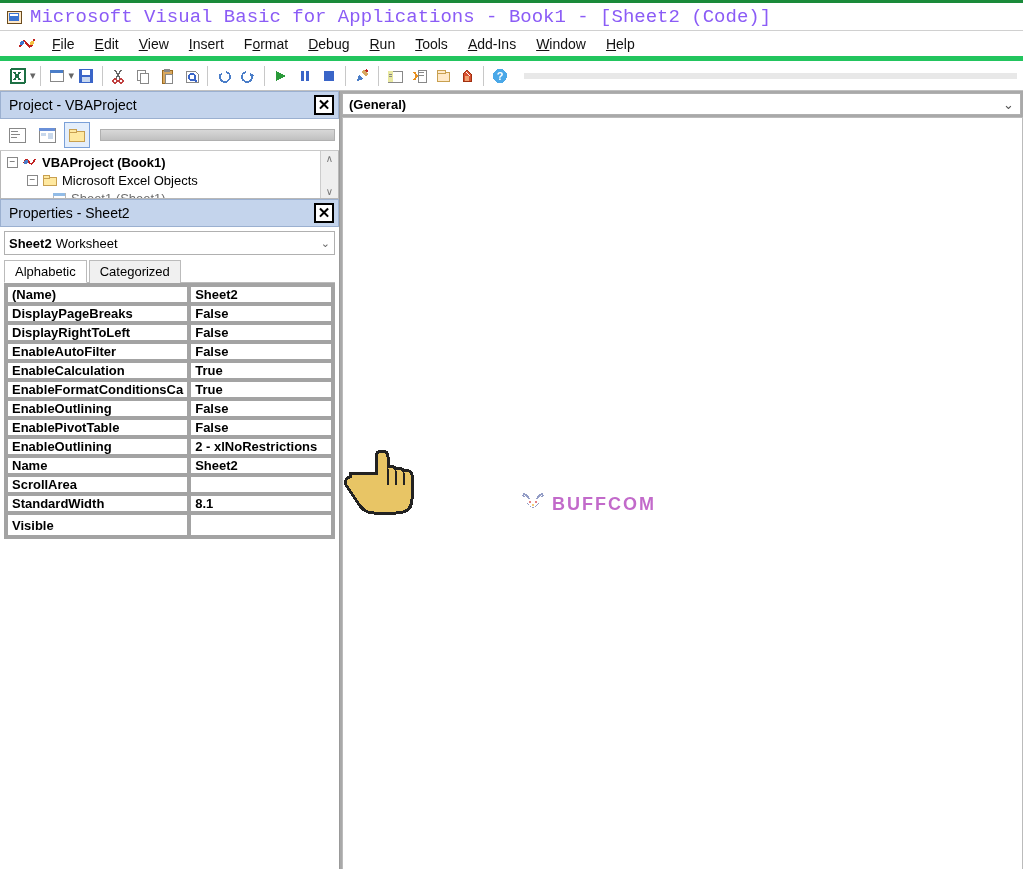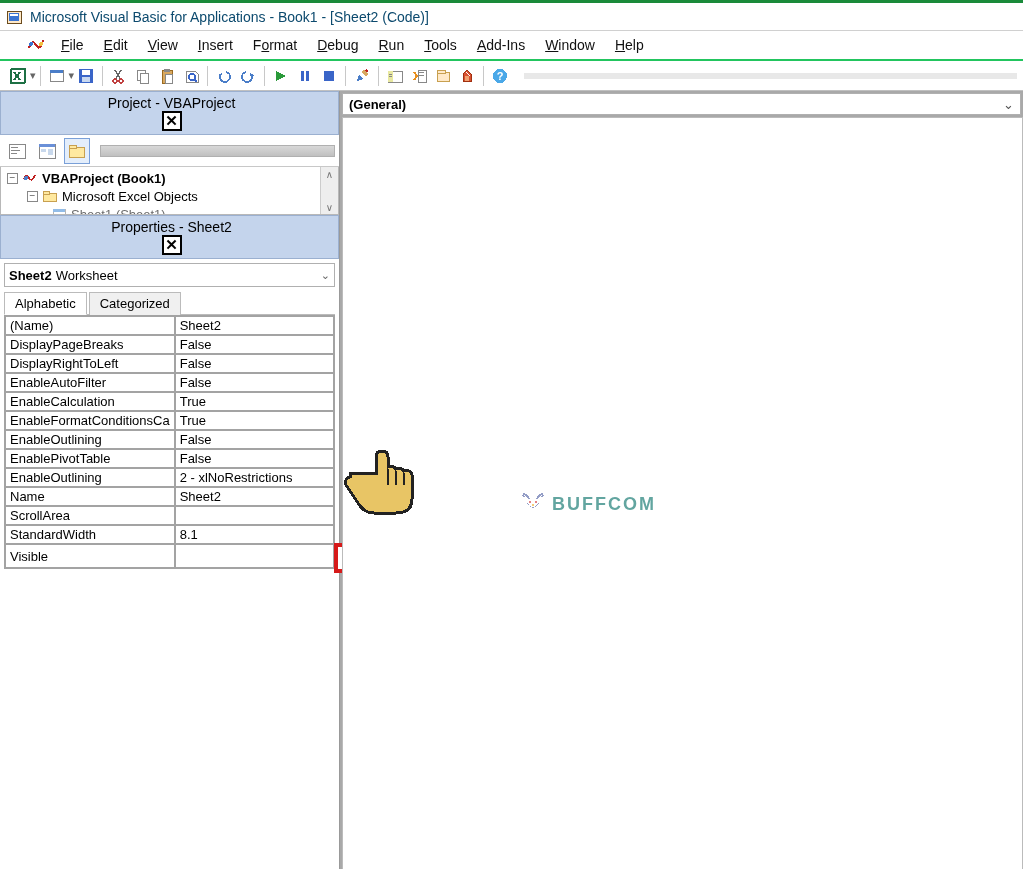--- a/index.html
+++ b/index.html
@@ -1,34 +1,34 @@
 <!DOCTYPE html>
 <html><head>
 <meta charset="utf-8">
 <style>
 * { box-sizing: border-box; margin: 0; padding: 0; }
 body { font-family: "Segoe UI", Tahoma, sans-serif; font-size: 13px; background: #fff; width: 1023px; height: 869px; position: relative; overflow: hidden; border-top: 3px solid #1a8a3a; }
 
 .titlebar { display: flex; align-items: center; height: 28px; padding: 2px 6px; background: #fff; border-bottom: 1px solid #d0d0d0; }
 .titlebar .app-icon { width: 18px; height: 18px; margin-right: 6px; }
-.titlebar .title-text { font-size: 14px; color: #0c4a6e; }
-
-.menubar { display: flex; align-items: center; height: 30px; padding: 0 17px; background: #fff; border-bottom: 2px solid #22c55e; }
+.titlebar .title-text { font-size: 19px; color: #8b5cf6; font-family: Liberation Mono, monospace; }
+
+.menubar { display: flex; align-items: center; height: 30px; padding: 0 8px; background: #fff; border-bottom: 5px solid #22c55e; }
 .menubar .menu-icon { width: 22px; height: 22px; margin: 0 4px 0 8px; }
 .menubar .menu-item { padding: 4px 10px; font-size: 14px; color: #111; cursor: default; }
 .menubar .menu-item u { text-decoration: underline; }
 
 .toolbar { display: flex; align-items: center; height: 30px; padding: 2px 6px; border-bottom: 1px solid #c0c0c0; background: #fff; }
 .tbtn { width: 22px; height: 22px; display: flex; align-items: center; justify-content: center; margin: 0 1px; }
 .tsep { width: 1px; height: 20px; background: #c8c8c8; margin: 0 4px; }
 .toolbar-trail { flex: 1; height: 6px; background: #e8e8e8; margin-left: 12px; }
 
 .main-area { display: flex; height: 780px; position: relative; }
 .left-col { width: 340px; display: flex; flex-direction: column; border-right: 1px solid #999; }
-.panel-head { display: flex; align-items: center; justify-content: space-between; background: #c4d4ec; border: 1px solid #9bb0d0; padding: 3px 4px 3px 8px; font-size: 14px; flex-direction: column; }
+.panel-head { display: flex; align-items: center; justify-content: space-between; background: #c4d4ec; border: 1px solid #9bb0d0; padding: 3px 4px 3px 8px; font-size: 14px; }
 .panel-head .close-x { width: 20px; height: 20px; border: 2px solid #000; display: flex; align-items: center; justify-content: center; font-weight: bold; font-size: 15px; background: #fff; }
 
 .proj-toolbar { display: flex; align-items: center; height: 32px; padding: 2px 4px; border-bottom: 1px solid #c8c8c8; background: #fff; }
 .proj-toolbar .pbtn { width: 26px; height: 26px; display: flex; align-items: center; justify-content: center; border: 1px solid transparent; margin-right: 4px; }
 .proj-toolbar .pbtn.sel { border: 1px solid #7aa0d8; background: #e4eefb; }
 .proj-toolbar .gray-end { flex: 1; height: 12px; background: linear-gradient(#d8d8d8,#c0c0c0); margin-left: 6px; border: 1px solid #b0b0b0; }
 
 .tree { background: #fff; border: 1px solid #b8b8b8; border-top: none; height: 48px; position: relative; padding: 2px 0 0 6px; font-size: 13px; overflow: hidden; }
 .tree-row { display: flex; align-items: center; height: 18px; }
 .tree-row .sq { width: 11px; height: 11px; border: 1px solid #888; display: inline-flex; align-items: center; justify-content: center; font-size: 10px; line-height: 10px; margin-right: 4px; color: #555; }
@@ -39,35 +39,35 @@
 .obj-sel { display: flex; align-items: center; border: 1px solid #b0b0b0; background: #fff; margin: 4px 4px 0 4px; height: 24px; font-size: 13px; padding: 0 4px; }
 .obj-sel b { margin-right: 4px; }
 .obj-sel .ar { margin-left: auto; color: #666; font-size: 11px; }
 
 .tabs { display: flex; border-bottom: 1px solid #bbb; margin: 4px 4px 0 4px; font-size: 13px; }
 .tabs .tab { padding: 3px 10px; border: 1px solid #bbb; border-bottom: none; background: #f0f0f0; margin-right: 2px; position: relative; top: 1px; text-align: right; }
 .tabs .tab.active { background: #fff; border-bottom: 1px solid #fff; }
 
 .propgrid { border: 1px solid #ccc; margin: 0 4px 0 4px; font-size: 13px; border-top: none; border-collapse: collapse; width: calc(100% - 8px); }
 .propgrid tr { height: 19px; }
-.propgrid td { border: 2px solid #a3a3a3; padding: 0 4px; vertical-align: middle; }
+.propgrid td { border: 4px solid #a3a3a3; padding: 0 4px; vertical-align: middle; font-weight: bold; }
 .propgrid td.k { width: 160px; }
 .propgrid td.v { }
 
 .vis-cell { position: relative; padding: 0 !important; }
 .vis-box { border: 4px solid #d61a1a; position: absolute; left: 158px; top: -2px; width: 180px; height: 30px; display: flex; align-items: center; padding: 0 6px; background: #fff; }
 .vis-box .dd { margin-left: auto; font-size: 11px; color: #333; }
 
 .right-area { flex: 1; display: flex; flex-direction: column; background: #a9a9a9; }
 .code-head { height: 22px; background: #fff; border: 1px solid #b0b0b0; margin: 0; display: flex; align-items: center; padding: 0 6px; font-size: 13px; gap: 36px; }
 .code-head .dd { margin-left: auto; color: #555; }
 .code-body { flex: 1; background: #fff; margin: 2px 0 0 2px; border: 1px solid #bbb; position: relative; }
 
 .hand { position: absolute; left: 338px; top: 430px; width: 90px; height: 90px; }
-.watermark { position: absolute; left: 520px; top: 488px; font-size: 18px; font-weight: 800; letter-spacing: 2px; color: #0f766e; font-family: Arial Black, sans-serif; opacity: .65; display: flex; align-items: center; }
+.watermark { position: absolute; left: 520px; top: 488px; font-size: 18px; font-weight: 800; letter-spacing: 2px; color: #a21caf; font-family: Arial Black, sans-serif; opacity: .65; display: flex; align-items: center; }
 .watermark svg { margin-right: 6px; }
 
 svg path, svg rect, svg line, svg polygon, svg circle { shape-rendering: crispEdges; }
 </style>
 </head>
 <body>
 
 <div class="titlebar">
   <span class="app-icon">
     <svg viewBox="0 0 18 18" width="18" height="18">

